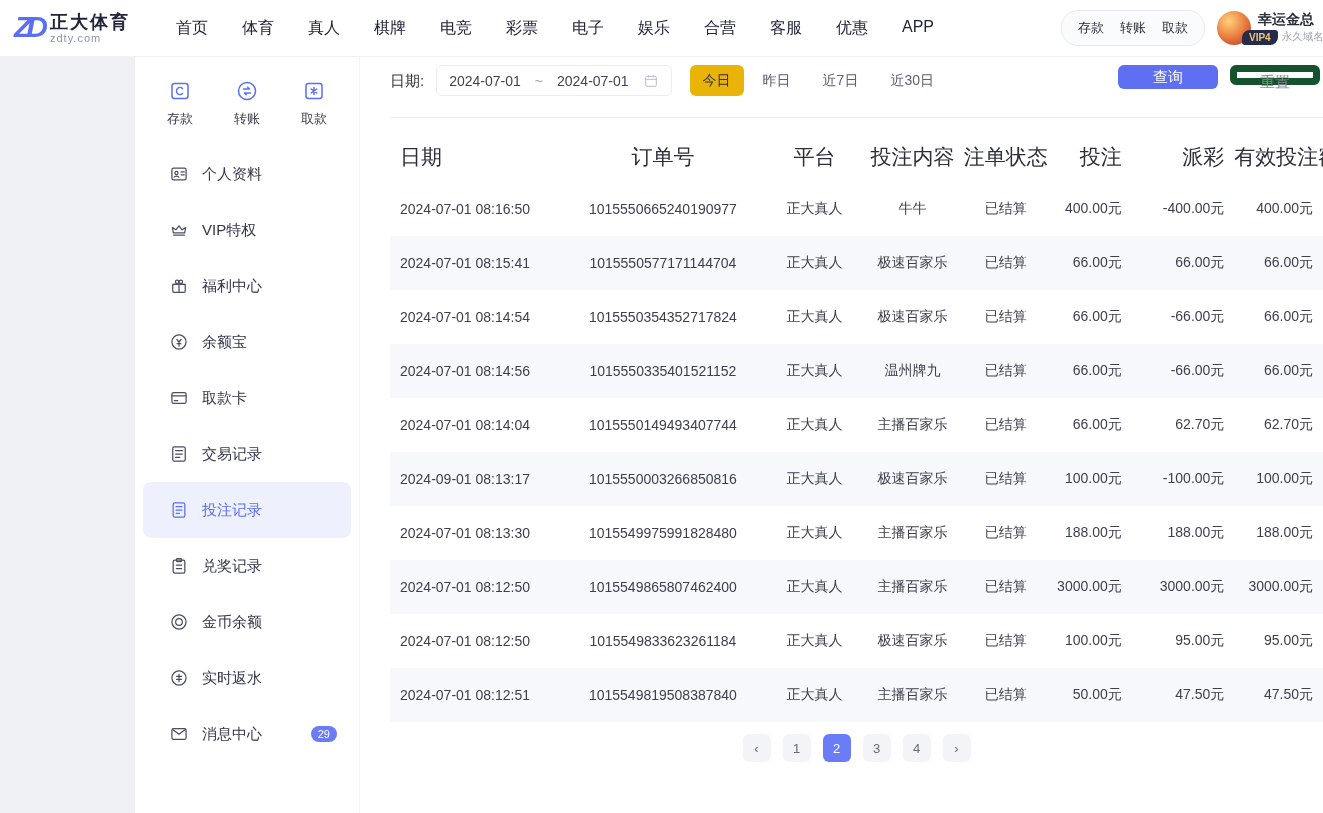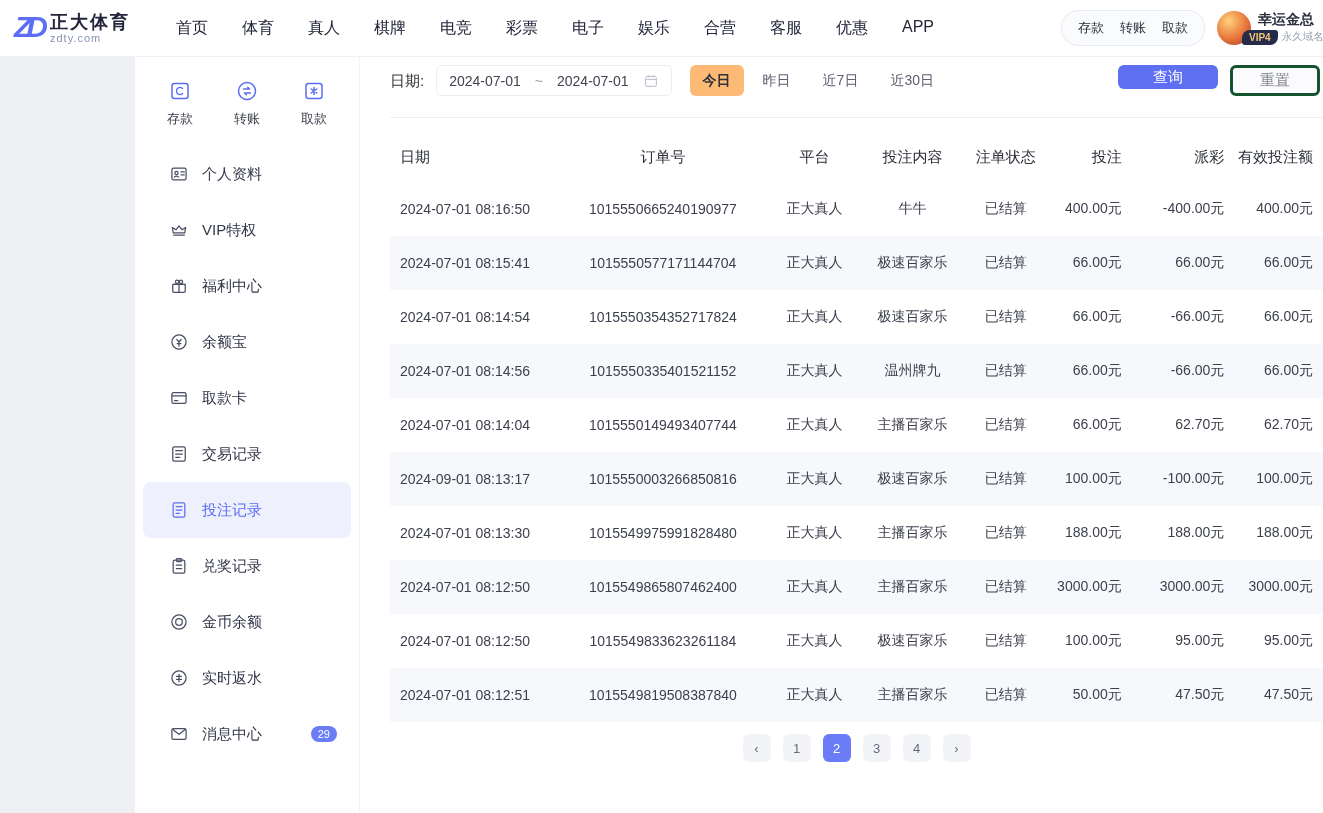--- a/index.html
+++ b/index.html
@@ -69,36 +69,36 @@
   .filter-label { font-size:15px; color:#333; line-height:31px; }
   .date-range {
     display:flex; align-items:center; gap:14px; height:31px;
     border:1px solid #ecedf2; border-radius:6px; padding:0 12px;
     font-size:14px; color:#41434e; cursor:text;
   }
   .date-sep { color:#999; }
   .cal-icon svg { width:16px; height:16px; stroke:#b9bdcc; fill:none; stroke-width:1.5; display:block; }
   .range-buttons { display:flex; gap:6px; margin-left:6px; }
   .range-btn { height:31px; padding:0 13px; border:none; background:transparent; border-radius:6px; font-size:14px; color:#5c6070; cursor:pointer; font-family:inherit; }
-  .range-btn.active { background:#fdba74; color:#2f323d;font-weight:bold; }
+  .range-btn.active { background:#eab308; color:#2f323d; }
   .btn-search {
     margin-left:auto; width:100px; height:24px; background:#5f6ff2; color:#fff;
     border:none; border-radius:6px; font-size:15px; cursor:pointer; font-family:inherit;
   }
   .btn-reset {
-    width:90px; height:31px; background:#fbfbfd; color:#83878f;
-    border:3px solid #14532d; border-radius:6px; font-size:15px; cursor:pointer; font-family:inherit; margin-right:1px;
+    width:90px; height:20px; background:#fbfbfd; color:#83878f;
+    border:7px solid #14532d; border-radius:6px; font-size:15px; cursor:pointer; font-family:inherit; margin-right:1px;
   }
   .summary-box {
     margin:16px 1px 0 0; border:1px solid #dcdfe8; border-radius:8px;
     padding:15px 18px; font-size:14px; color:#2f323d; display:flex; gap:26px;
   }
   
   table.bet-table { width:100%; border-collapse:collapse; table-layout:fixed; margin-top:14px; }
-  .bet-table th { font-weight:normal; font-size:15px; color:#2c2f3a; height:50px; white-space:nowrap; padding:0; }
+  .bet-table th { font-weight:normal; font-size:21px; color:#2c2f3a; height:50px; white-space:nowrap; padding:0; }
   .bet-table td { font-size:14px; color:#3c3f4c; height:54px; white-space:nowrap; padding:0; overflow:hidden; }
   .bet-table tbody tr:nth-child(even) { background:#f7f8fb; }
   .al { text-align:left; padding-left:10px !important; }
   .ac { text-align:center; }
   .ar { text-align:right; padding-right:10px !important; }
   .win { color:#6b7cf7; }
   
   .pagination { display:flex; justify-content:center; gap:12px; margin-top:12px; }
   .page-btn {
     width:28px; height:28px; border-radius:6px; background:#f3f4f8; color:#676b78;

